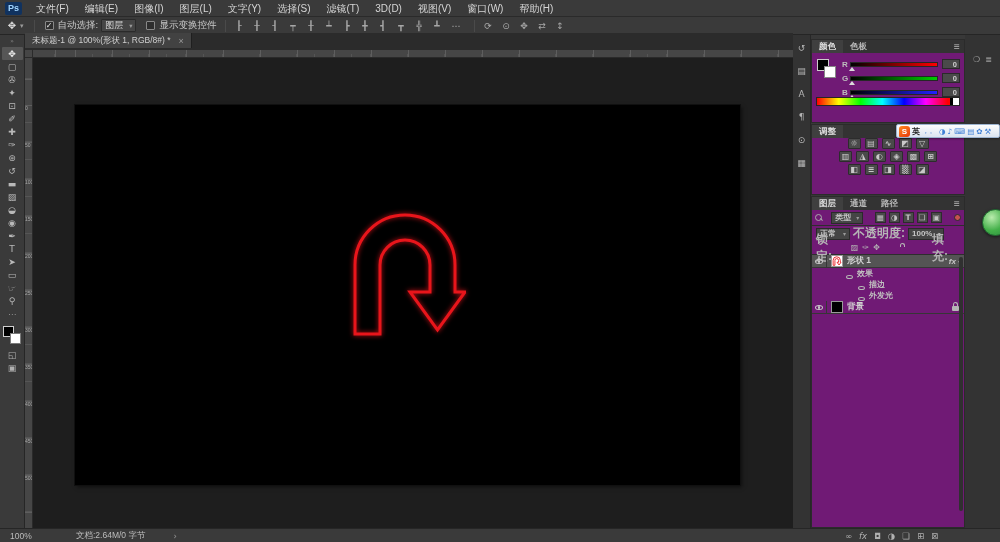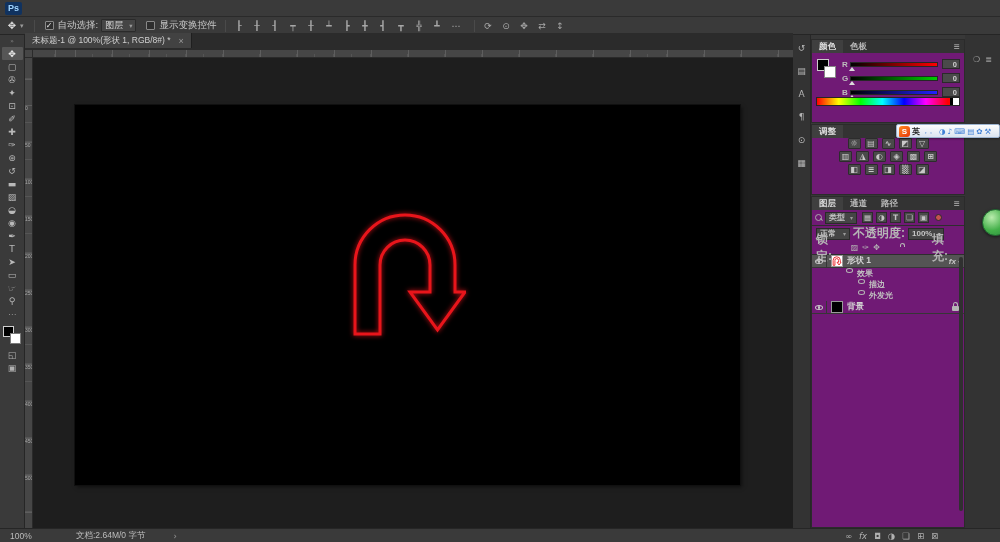--- a/index.html
+++ b/index.html
@@ -111,21 +111,21 @@
   #adj-panel { top:89px; height:71px; }
   .adj-sub { font-size:8.5px; color:#b5b5b5; padding:3px 0 2px 6px; }
   .adj-rows { display:flex; flex-direction:column; align-items:center; gap:2px; }
   .adj-row { display:flex; gap:4px; justify-content:center; }
   .adj-icon { width:13px; height:11px; background:#4a4a4a; border:1px solid #2c2c2c; color:#c9c9c9;
     font-size:8px; display:flex; align-items:center; justify-content:center; border-radius:1px; }
 
   
   #layers-panel { top:161px; bottom:0; }
   .lrow { display:flex; align-items:center; font-size:8.5px; color:#c5c5c5; }
-  .filter-row { height:16px; padding:0 3px; gap:2px; border-bottom:1px solid #2e2e2e; }
+  .filter-row { height:16px; padding:0 3px; gap:2px; border-bottom:1px solid #2e2e2e;justify-content:space-between; }
   .search-ico { position:relative; width:8px; height:8px; }
   .search-ico::before { content:""; position:absolute; left:0; top:0; width:5px; height:5px; border:1px solid #aaa; border-radius:50%; }
   .search-ico::after { content:""; position:absolute; left:5px; top:5px; width:3px; height:1px; background:#aaa; transform:rotate(45deg); }
   .mini-drop { height:12px; background:#454545; border:1px solid #2a2a2a; display:flex; align-items:center; padding:0 3px; gap:5px; }
   .mini-drop .dval { font-size:8px; }
   .mini-drop .caret { font-size:6px; color:#9a9a9a; }
   .filter-icons { display:flex; gap:3px; margin-left:3px; }
   .f-icon { width:11px; height:11px; background:#4a4a4a; border:1px solid #2c2c2c; color:#c5c5c5;
     font-size:7.5px; display:flex; align-items:center; justify-content:center; }
   .f-toggle { width:7px; height:7px; border-radius:50%; background:#c75050; border:1px solid #2c2c2c; margin-left:4px; }
@@ -139,21 +139,21 @@
   .layer-row { display:flex; align-items:center; height:13px; font-size:8.5px; color:#d2d2d2; border-bottom:1px solid #363636; }
   .layer-row.selected { background:#545454; }
   .eye-box { width:15px; display:flex; align-items:center; justify-content:center; border-right:1px solid #363636; align-self:stretch; }
   .eye { width:8px; height:5px; border-radius:50%; border:1px solid #c9c9c9;
     background:radial-gradient(circle at 50% 50%, #c9c9c9 0 1px, transparent 1.5px); }
   .thumb { width:12px; height:12px; margin:0 4px; background:#fff; border:1px solid #9a9a9a; display:flex; align-items:center; justify-content:center; }
   .thumb.black { background:#000; }
   .lname { flex:1; white-space:nowrap; overflow:hidden; }
   .fx-badge { font-size:8px; font-style:italic; color:#c9c9c9; margin-right:2px; }
   .fx-caret { font-size:6px; color:#9a9a9a; margin-right:3px; }
-  .sub-row { display:flex; align-items:flex-start; height:11px; font-size:8px; color:#c0c0c0; }
+  .sub-row { display:flex; align-items:flex-end; height:11px; font-size:8px; color:#c0c0c0; }
   .sub-row .seye { width:7px; height:4.5px; border-radius:50%; border:1px solid #b5b5b5; margin-right:4px; }
   .ind1 { padding-left:34px; } .ind2 { padding-left:46px; }
   .row-lock { margin-right:5px; }
   .lp-scroll { position:absolute; right:1px; top:60px; bottom:16px; width:4px; background:#303030; border-radius:2px; }
 
   
   .dock-margin { position:absolute; left:172px; top:0; width:35px; height:100%; background:#333; }
   .dm-icons { display:flex; gap:5px; justify-content:center; padding-top:20px; }
   .dm-icon { font-size:8px; color:#9f9f9f; }
 
@@ -180,20 +180,33 @@
     background:radial-gradient(circle at 35% 30%, #b9ecad, #43b049 55%, #2b8a3c); border:1px solid #1f6e30;
     box-shadow:0 1px 3px rgba(0,0,0,.5); }
 </style>
 </head>
 <body>
 
 <div id="stage">
 
   <div class="menubar">
     <span class="ps-logo">Ps</span>
+    <div class="menu-items">
+        <span class="menu-item">文件(F)</span>
+        <span class="menu-item">编辑(E)</span>
+        <span class="menu-item">图像(I)</span>
+        <span class="menu-item">图层(L)</span>
+        <span class="menu-item">文字(Y)</span>
+        <span class="menu-item">选择(S)</span>
+        <span class="menu-item">滤镜(T)</span>
+        <span class="menu-item">3D(D)</span>
+        <span class="menu-item">视图(V)</span>
+        <span class="menu-item">窗口(W)</span>
+        <span class="menu-item">帮助(H)</span>
+      </div>
   </div>
 
   <div class="optionsbar">
     <span class="tool-opt-icon gly">✥</span>
     <span class="opt-caret gly">▾</span>
     <span class="opt-divider"></span>
     <span class="checkbox">
         <span class="check gly">✓</span>
       </span>
     <span class="opt-label">自动选择:</span>

